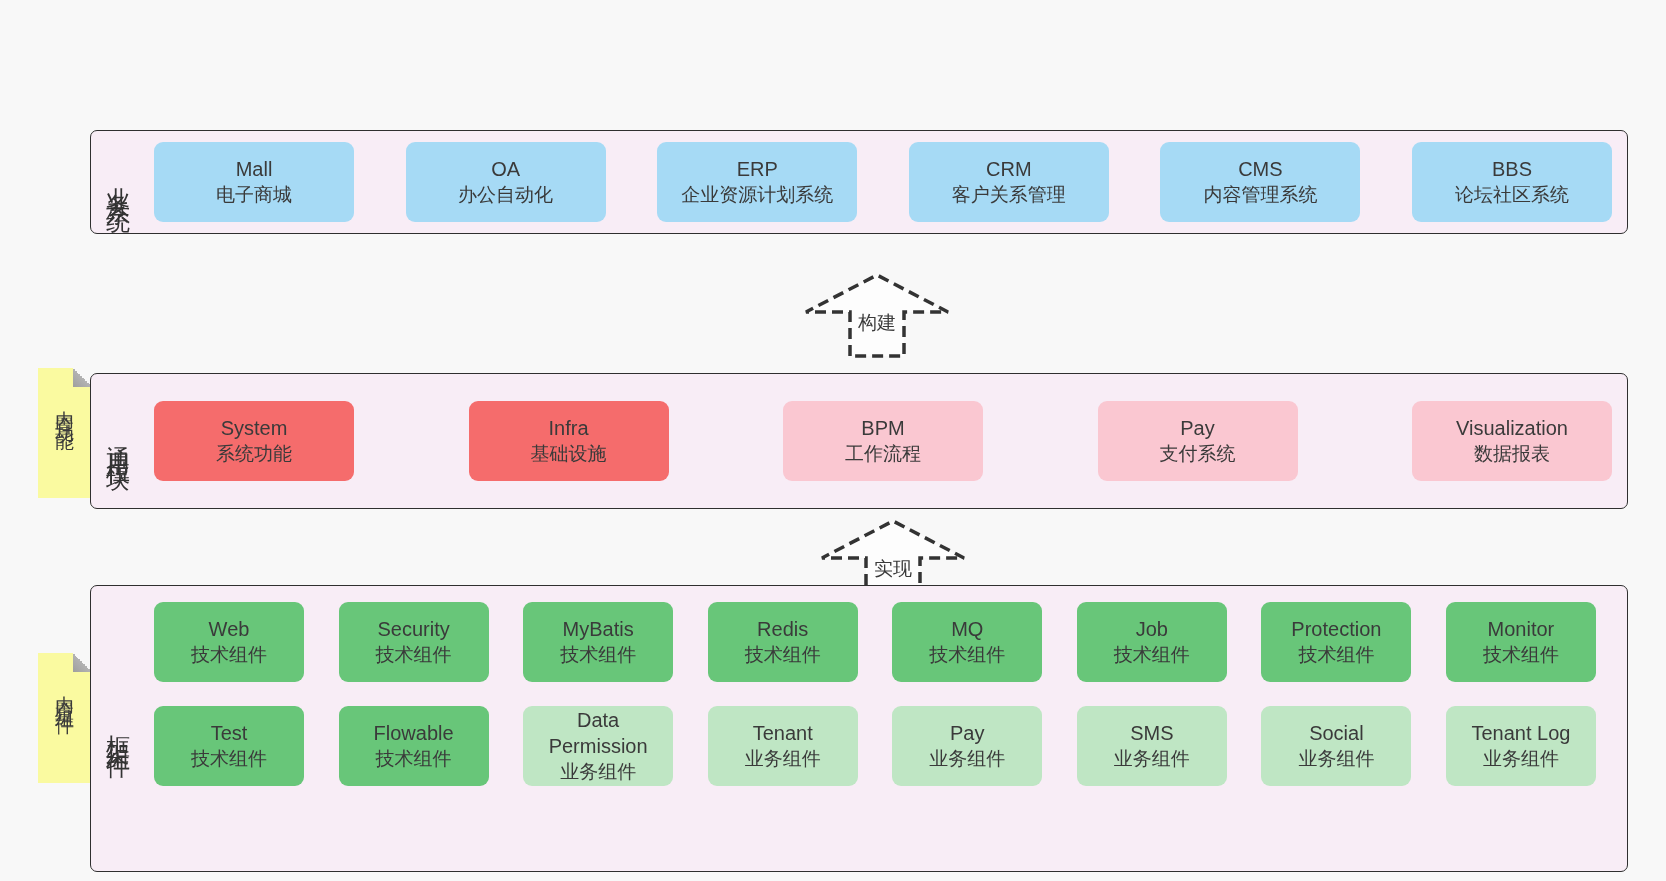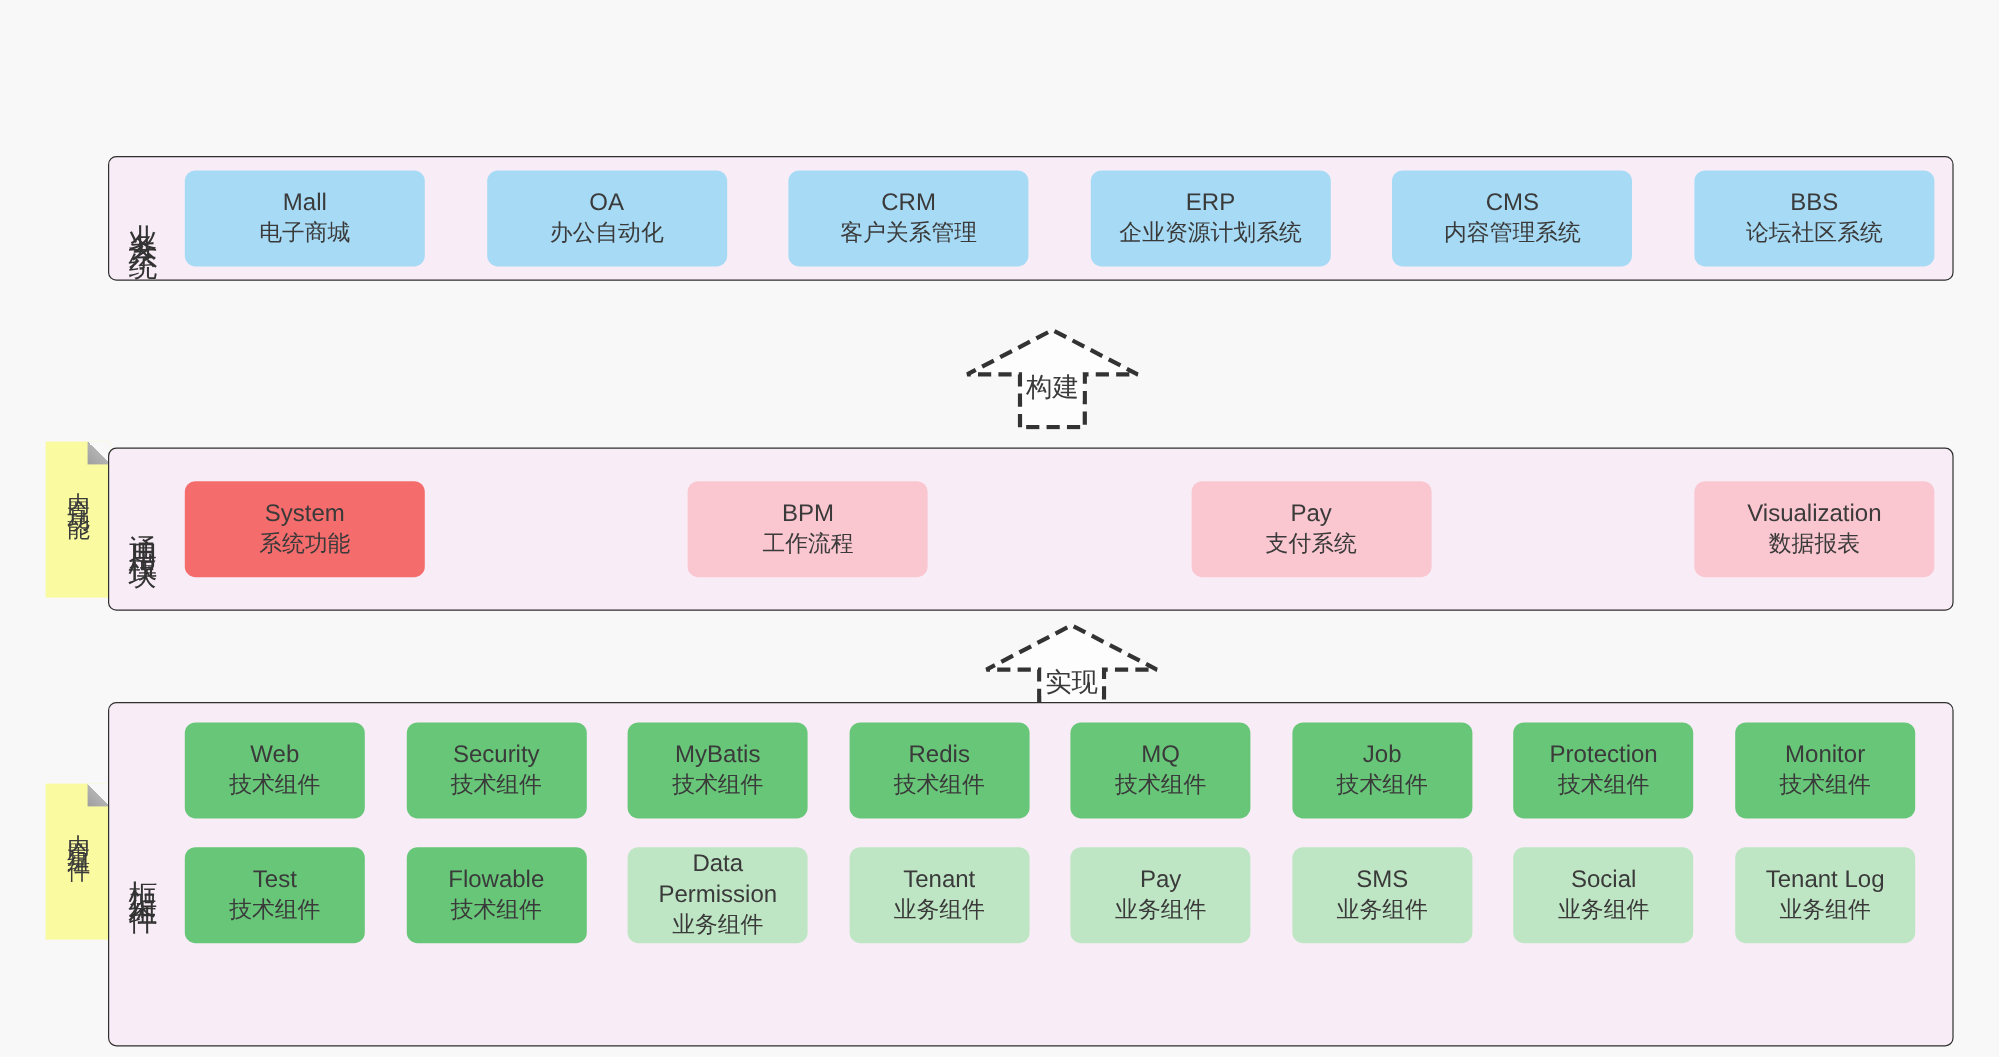--- a/index.html
+++ b/index.html
@@ -64,47 +64,47 @@
     font-size:19px;letter-spacing:7px;line-height:1;color:#3a3a3a;white-space:nowrap;
   }
 
   
   .arrow{position:absolute;width:150px;height:86px;z-index:1;}
   .arrow-build{left:802px;top:272px;}
   .arrow-implement{left:818px;top:518px;}
   .arrow svg{display:block;width:150px;height:86px;}
   .arrow-label{
     position:absolute;left:50%;top:39px;transform:translateX(-50%);
-    font-size:22px;line-height:23px;background:#fdfdfd;padding:0 3px;
+    font-size:19px;line-height:23px;background:#fdfdfd;padding:0 3px;
     color:#3a3a3a;white-space:nowrap;
   }
 </style>
 </head>
 <body>
 
 <div class="canvas">
 
   <section class="layer layer-business">
     <div class="vlabel">业务系统</div>
     <div class="boxes">
       <div class="box box-lg blue">
         <div class="en">Mall</div>
         <div class="zh">电子商城</div>
       </div>
       <div class="box box-lg blue">
         <div class="en">OA</div>
         <div class="zh">办公自动化</div>
       </div>
       <div class="box box-lg blue">
+        <div class="en">ERP</div>
+        <div class="zh">企业资源计划系统</div>
+      </div>
+      <div class="box box-lg blue">
         <div class="en">CRM</div>
         <div class="zh">客户关系管理</div>
-      </div>
-      <div class="box box-lg blue">
-        <div class="en">ERP</div>
-        <div class="zh">企业资源计划系统</div>
       </div>
       <div class="box box-lg blue">
         <div class="en">CMS</div>
         <div class="zh">内容管理系统</div>
       </div>
       <div class="box box-lg blue">
         <div class="en">BBS</div>
         <div class="zh">论坛社区系统</div>
       </div>
     </div>
@@ -122,20 +122,24 @@
     <span class="note-text">内置功能</span>
   </div>
 
   <section class="layer layer-modules">
     <div class="vlabel">通用模块</div>
     <div class="boxes">
       <div class="box box-lg red">
         <div class="en">System</div>
         <div class="zh">系统功能</div>
       </div>
+      <div class="box box-lg red">
+        <div class="en">Infra</div>
+        <div class="zh">基础设施</div>
+      </div>
       <div class="box box-lg pink">
         <div class="en">BPM</div>
         <div class="zh">工作流程</div>
       </div>
       <div class="box box-lg pink">
         <div class="en">Pay</div>
         <div class="zh">支付系统</div>
       </div>
       <div class="box box-lg pink">
         <div class="en">Visualization</div>

